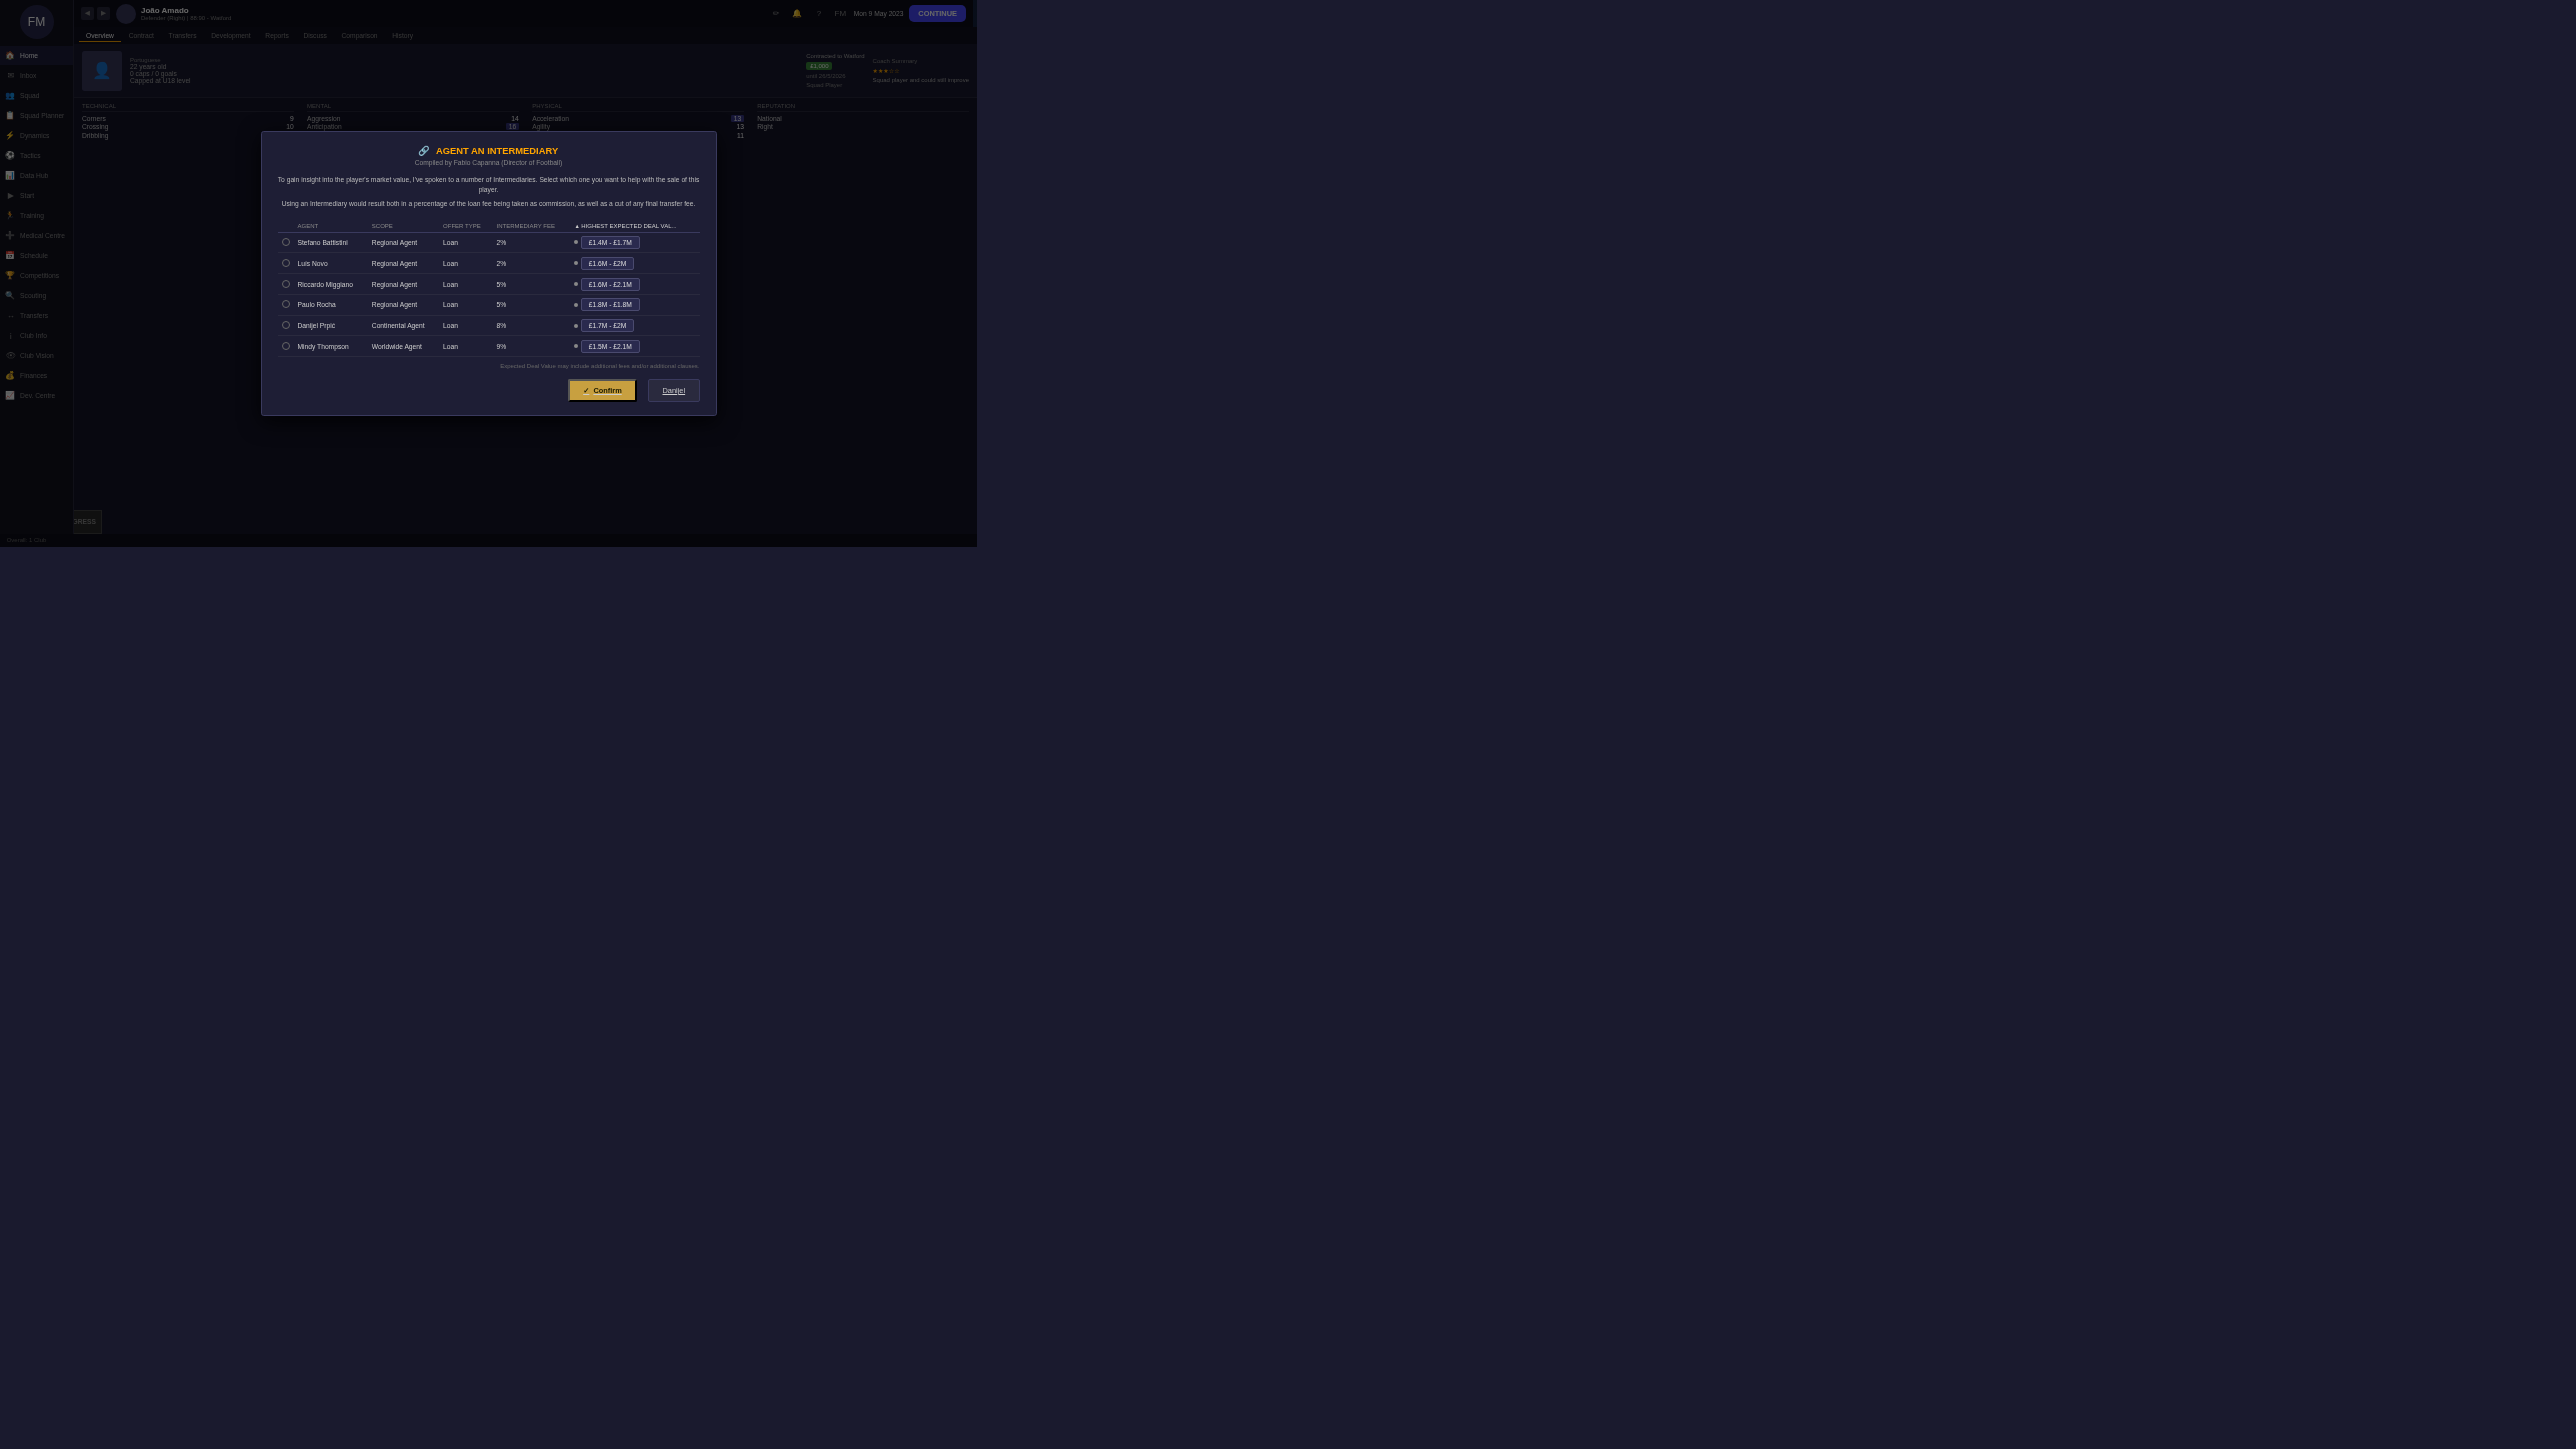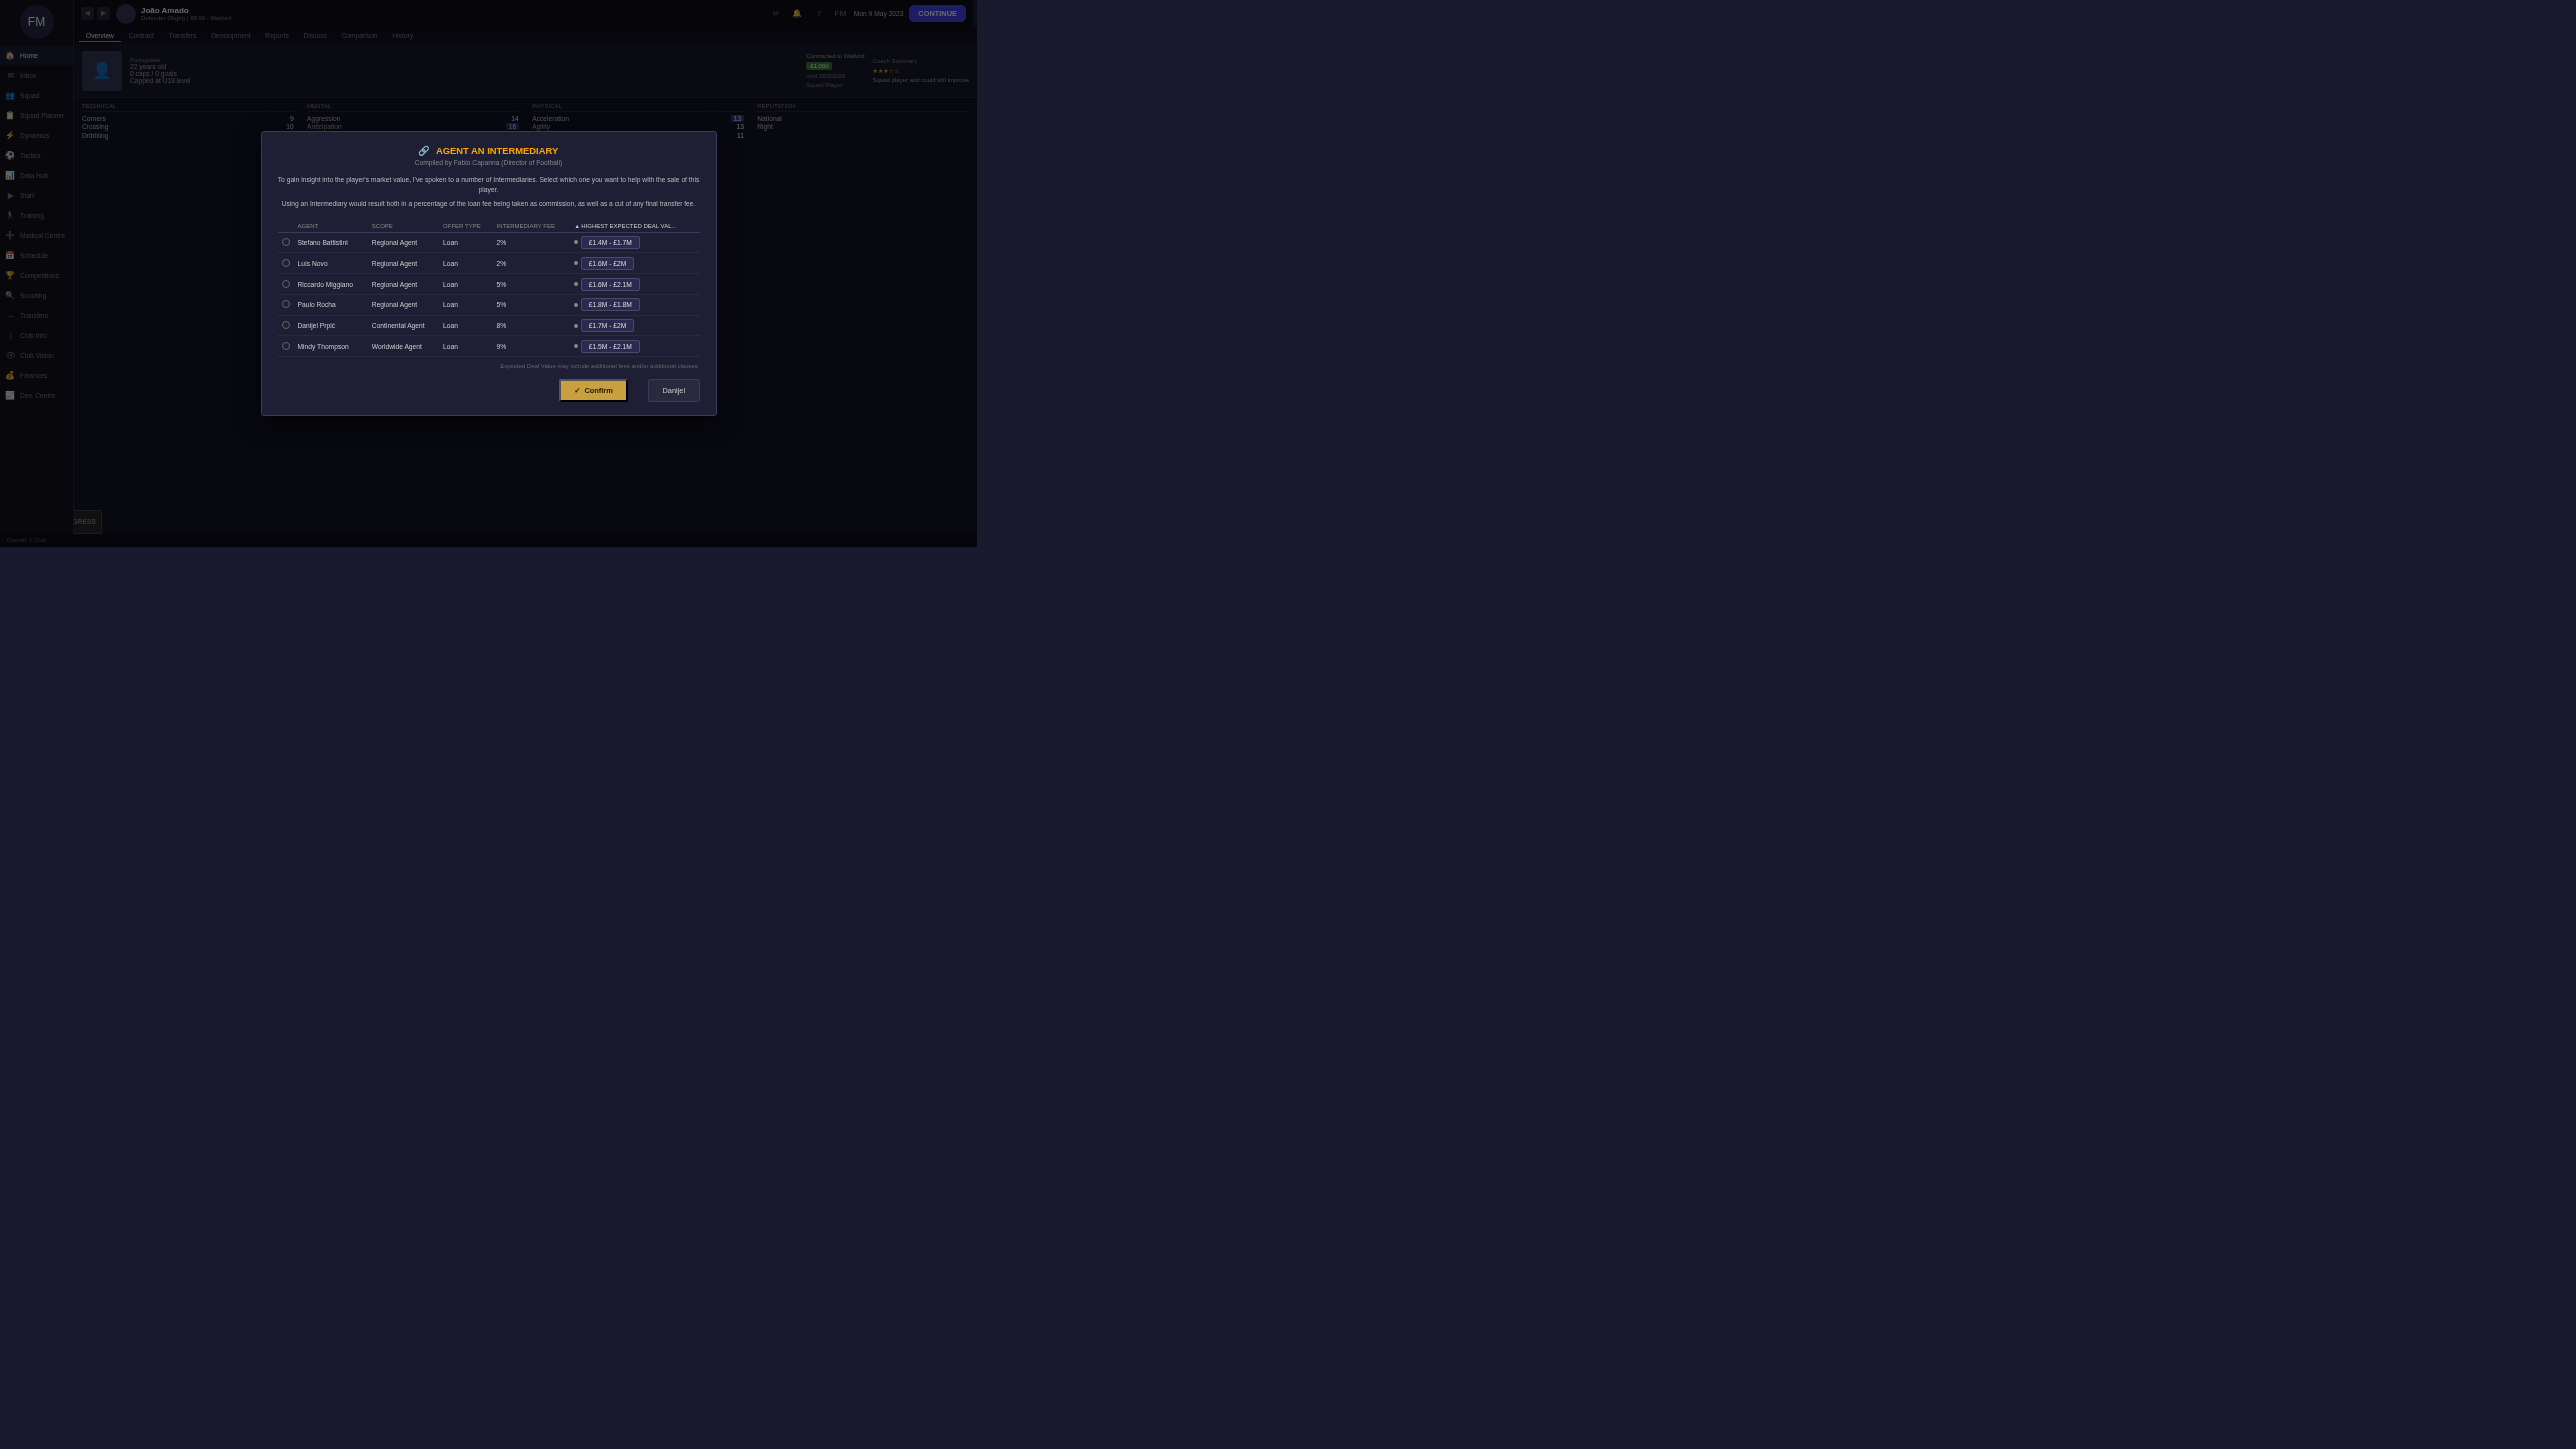--- a/index.html
+++ b/index.html
@@ -479,21 +479,22 @@
       font-size: 6px;
       color: #666;
       text-align: right;
       margin-top: 5.4px;
       margin-bottom: 10.7px;
     }
 
     .modal-actions {
       display: flex;
       justify-content: flex-end;
-      gap: 20px;
+      gap: 11px;
+      text-decoration: underline;
     }
 
     .confirm-btn {
       background: #c8a040;
       color: #1a1a00;
       padding: 4.7px 13.4px;
       border-radius: 2px;
       font-size: 7.4px;
       font-weight: bold;
       cursor: pointer;

